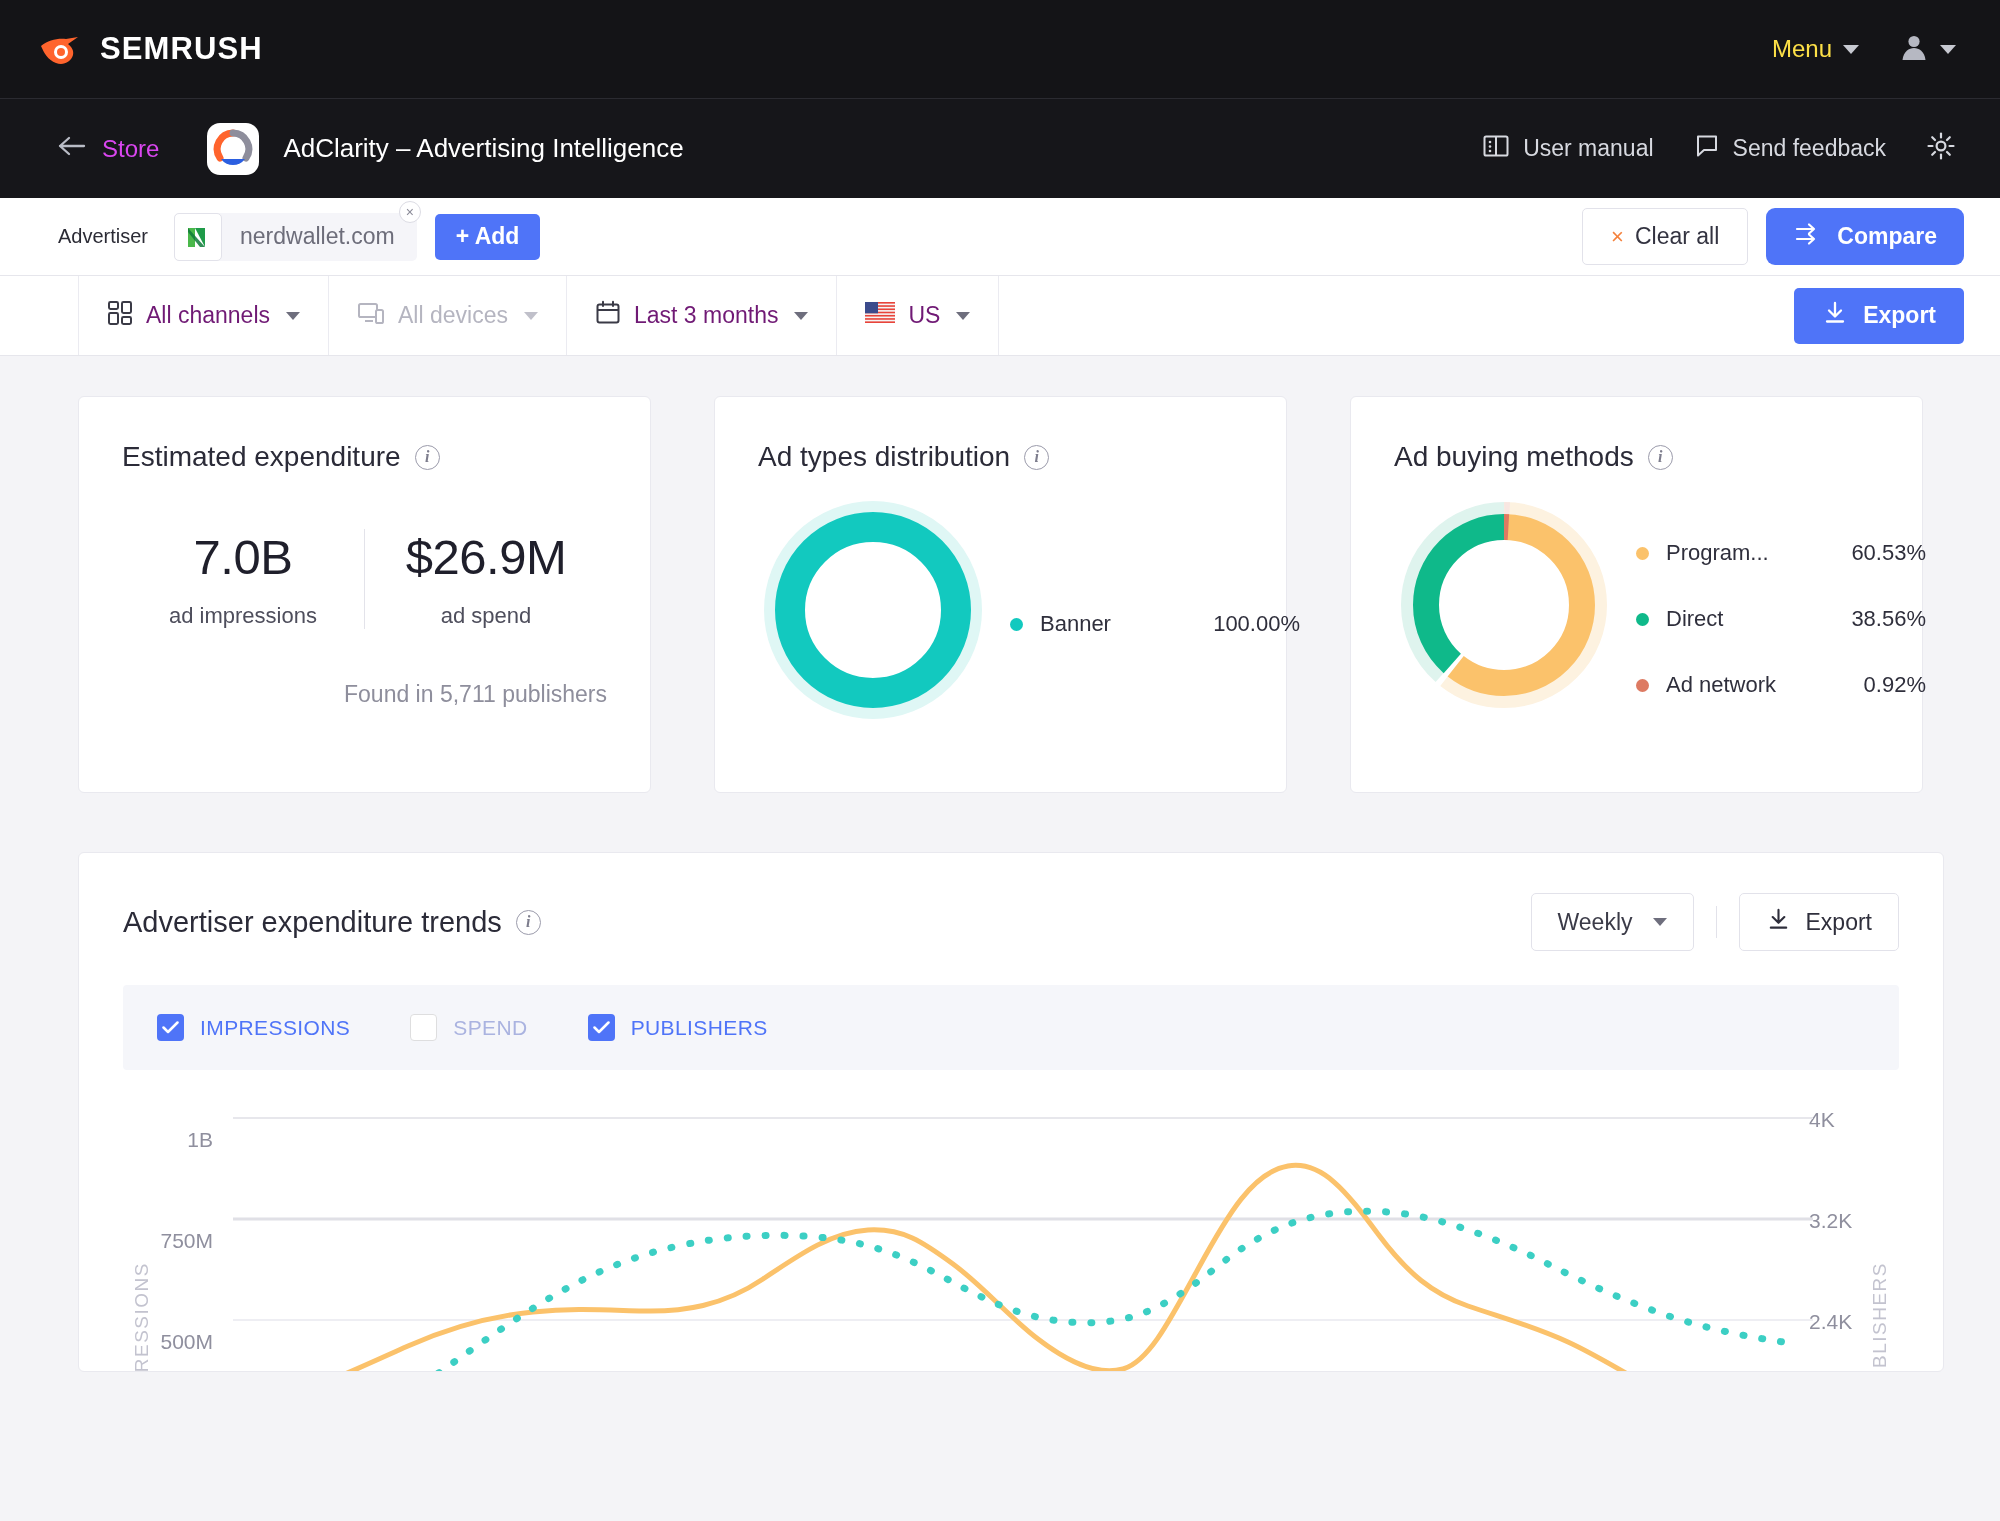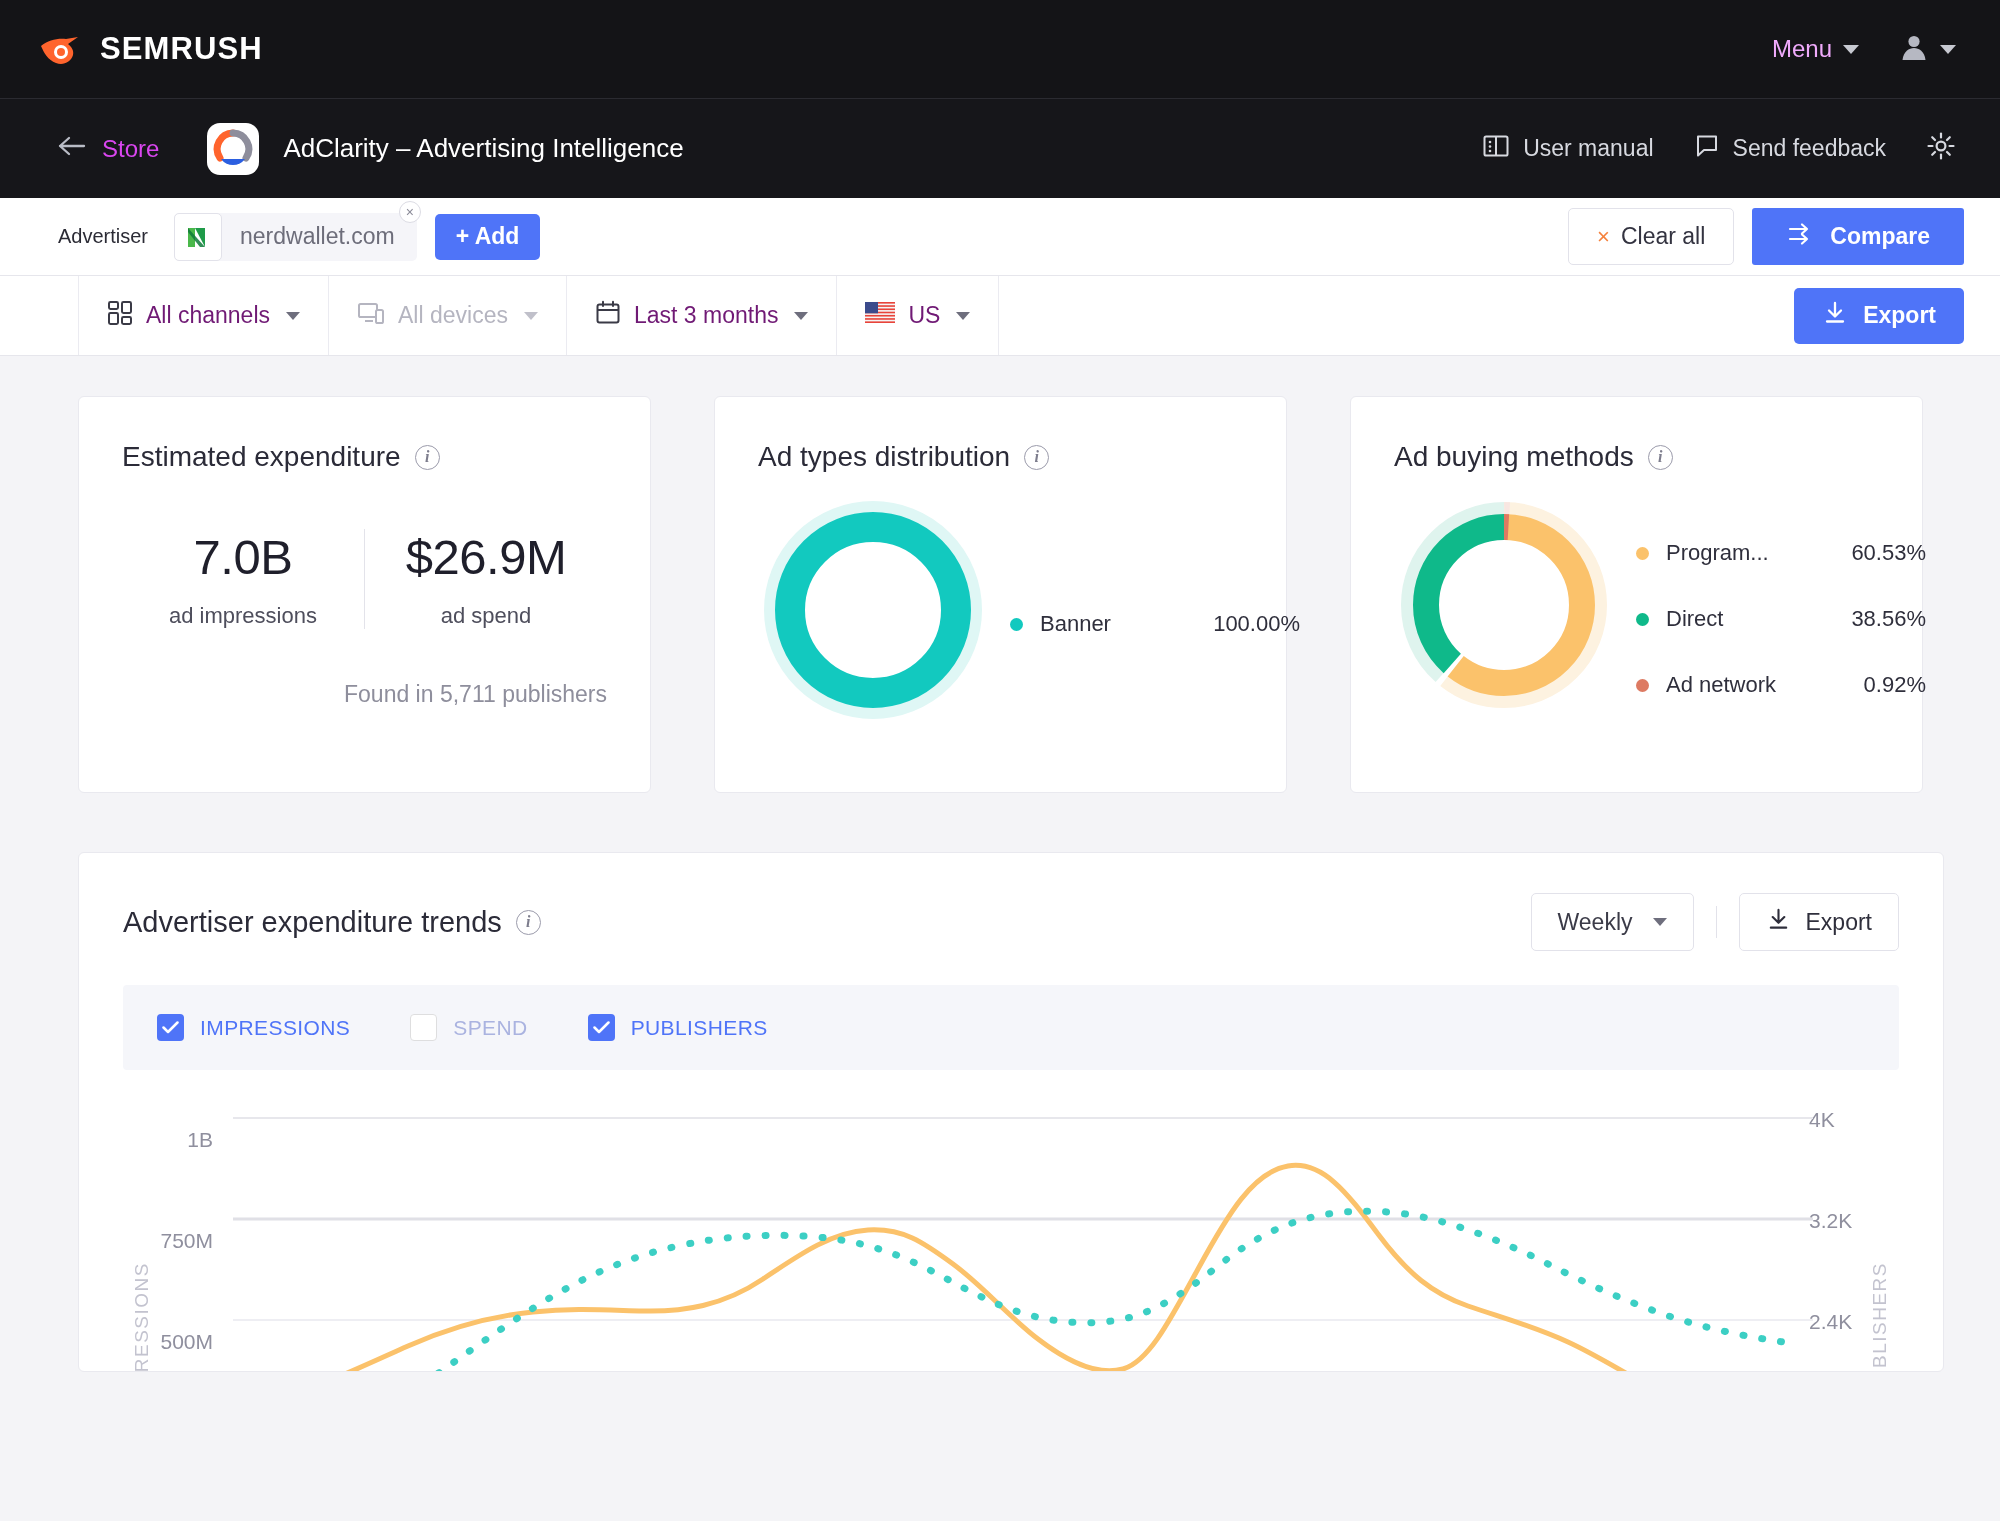--- a/index.html
+++ b/index.html
@@ -19,21 +19,21 @@
   }
   .logo-wrap { display:flex; align-items:center; gap:16px; }
   .logo-mark { width:46px; height:46px; position:relative; }
   .semrush-name {
     color:#fff; font-size:31px; font-weight:bold; letter-spacing:1.1px;
   }
   .topbar-right {
     margin-left:auto; display:flex; align-items:center; gap:40px;
   }
   .menu-btn {
-    color:#f0abfc; font-size:24px; display:flex; align-items:center; gap:11px;
+    color:#fde047; font-size:24px; display:flex; align-items:center; gap:11px;
     cursor:pointer;
   }
   .chev { width:0;height:0;border-left:8px solid transparent;border-right:8px solid transparent;border-top:9px solid #c7c9d1; }
   .user-btn { display:flex; align-items:center; gap:11px; cursor:pointer; }
 
   
   .appbar {
     height:100px; background:#16161a;
     border-top:1px solid #2b2b31;
     display:flex; align-items:center; padding:0 44px 0 58px;
@@ -83,21 +83,21 @@
     font-family:inherit;
   }
   .advbar-right { margin-left:auto; display:flex; align-items:center; gap:18px; }
   .clear-btn {
     height:57px; padding:0 28px; border:1px solid #e2e2ea; border-radius:5px;
     background:#fff; font-size:23px; color:#333340; cursor:pointer;
     display:flex;align-items:center;gap:11px; font-family:inherit;
   }
   .clear-x { color:#f5813c; font-size:22px; }
   .compare-btn {
-    height:57px; padding:0 34px; background:#4f74f8; border:none; border-radius:3px;
+    height:57px; padding:0 27px; background:#4f74f8; border:none; border-radius:9px;
     color:#fff; font-size:23px; font-weight:bold; cursor:pointer;
     display:flex;align-items:center;gap:16px; font-family:inherit;
   }
 
   
   .filterbar {
     height:80px; background:#fff; border-bottom:1px solid #e6e6ec;
     display:flex; align-items:stretch; padding-left:78px; padding-right:36px;
   }
   .fgroup { display:flex; align-items:stretch; }

